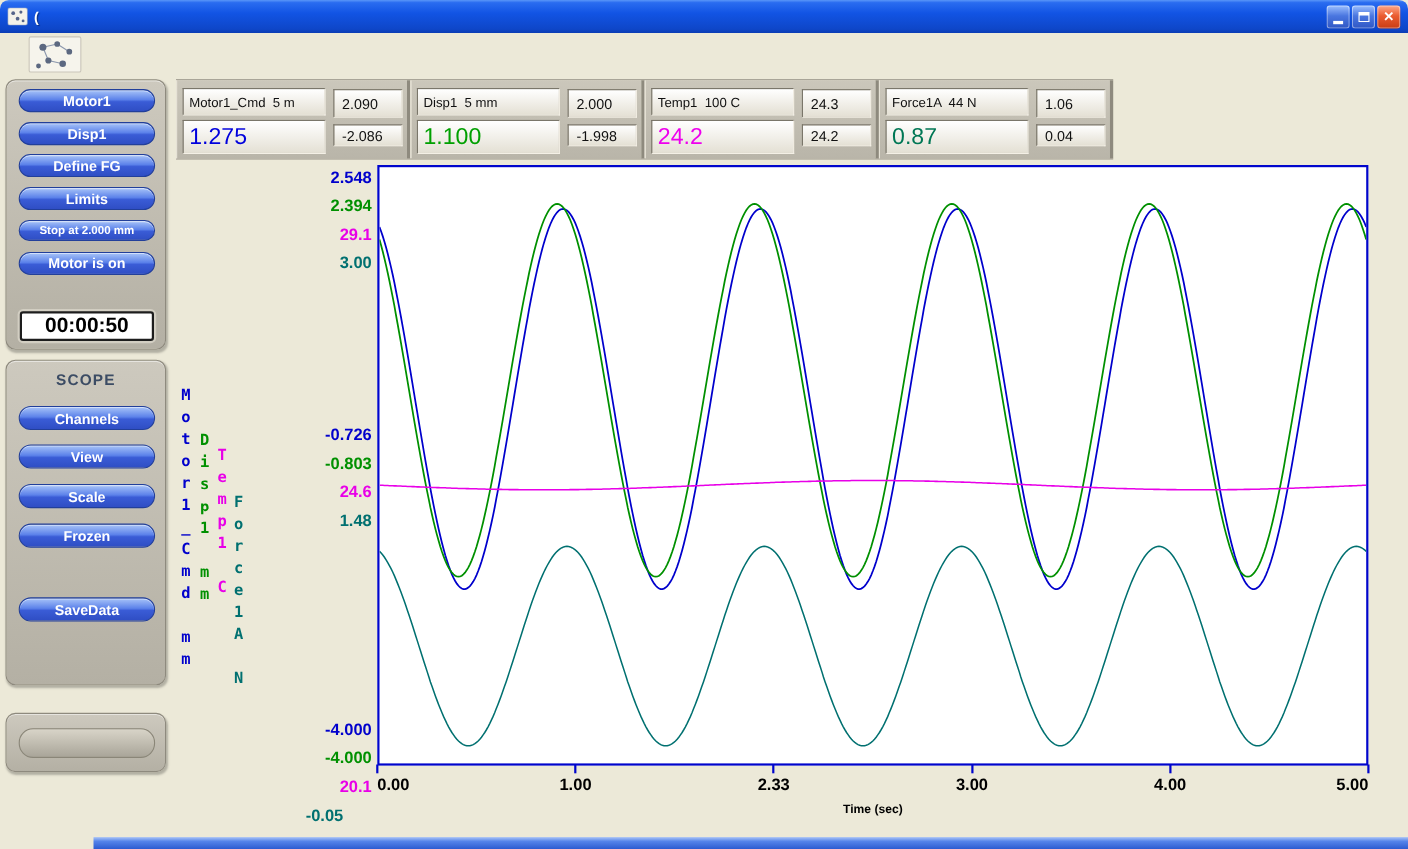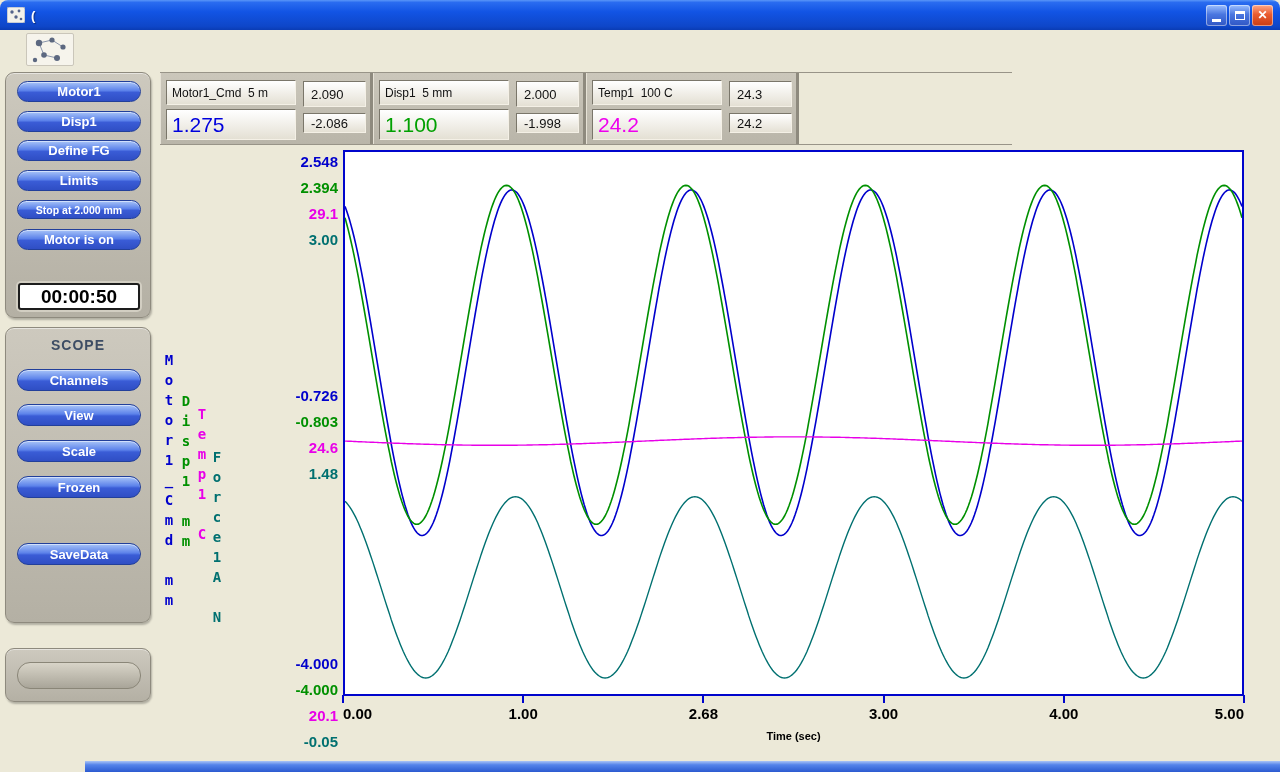--- a/index.html
+++ b/index.html
@@ -168,39 +168,45 @@
       <div class="rbox rvalue" style="color: rgb(0, 160, 0); text-align: center;">1.100</div>
       <div class="rbox rmax">2.000</div>
       <div class="rbox rmin">-1.998</div>
     </div>
     <div class="rgroup">
       <div class="rbox rname">Temp1  100 C</div>
       <div class="rbox rvalue" style="color: rgb(238, 0, 238);">24.2</div>
       <div class="rbox rmax">24.3</div>
       <div class="rbox rmin">24.2</div>
     </div>
+    <div class="rgroup">
+      <div class="rbox rname">Force1A  44 N</div>
+      <div class="rbox rvalue" style="color: rgb(0, 119, 85);">0.87</div>
+      <div class="rbox rmax">1.06</div>
+      <div class="rbox rmin">0.04</div>
+    </div>
   </div>
 
   <div class="y-cluster" style="top:149px">
     <div class="yl" style="color: rgb(0, 0, 204);">2.548</div>
     <div class="yl" style="color: rgb(0, 144, 0);">2.394</div>
     <div class="yl" style="color: rgb(232, 0, 232);">29.1</div>
     <div class="yl" style="color: rgb(0, 112, 112);">3.00</div>
   </div>
   <div class="y-cluster" style="top:383px">
     <div class="yl" style="color: rgb(0, 0, 204);">-0.726</div>
     <div class="yl" style="color: rgb(0, 144, 0);">-0.803</div>
     <div class="yl" style="color: rgb(232, 0, 232);">24.6</div>
     <div class="yl" style="color: rgb(0, 112, 112);">1.48</div>
   </div>
   <div class="y-cluster" style="top:651px">
     <div class="yl" style="color: rgb(0, 0, 204);">-4.000</div>
     <div class="yl" style="color: rgb(0, 144, 0);">-4.000</div>
     <div class="yl" style="color: rgb(232, 0, 232);">20.1</div>
-    <div class="yl" style="color: rgb(0, 112, 112);">-0.05</div>
+    <div class="yl" style="color: rgb(0, 112, 112); text-align: center;">-0.05</div>
   </div>
 
   <div class="vert" style="left: 161px; top: 352px; color: rgb(0, 0, 204);">Motor1_Cmd mm</div>
   <div class="vert" style="left: 178px; top: 393px; color: rgb(0, 144, 0);">Disp1 mm</div>
   <div class="vert" style="left: 194px; top: 406px; color: rgb(232, 0, 232);">Temp1 C</div>
   <div class="vert" style="left: 209px; top: 449px; color: rgb(0, 112, 112);">Force1A N</div>
 
   <div class="plot-wrap">
     <svg id="plot-svg" viewBox="0 0 897 542" preserveAspectRatio="none">
         <polyline points="0.0,54.4 1.5,58.4 3.0,62.9 4.5,67.8 6.0,73.1 7.5,78.7 9.0,84.8 10.5,91.1 12.0,97.8 13.5,104.8 14.9,112.1 16.4,119.7 17.9,127.5 19.4,135.5 20.9,143.8 22.4,152.2 23.9,160.8 25.4,169.5 26.9,178.4 28.4,187.3 29.9,196.3 31.4,205.3 32.9,214.4 34.4,223.4 35.9,232.4 37.4,241.3 38.9,250.2 40.4,259.0 41.9,267.6 43.4,276.0 44.9,284.3 46.3,292.4 47.8,300.3 49.3,307.9 50.8,315.2 52.3,322.3 53.8,329.1 55.3,335.5 56.8,341.6 58.3,347.3 59.8,352.7 61.3,357.6 62.8,362.2 64.3,366.3 65.8,370.1 67.3,373.4 68.8,376.2 70.3,378.6 71.8,380.5 73.3,382.0 74.8,383.0 76.2,383.5 77.7,383.5 79.2,383.1 80.7,382.2 82.2,380.8 83.7,379.0 85.2,376.7 86.7,374.0 88.2,370.8 89.7,367.1 91.2,363.1 92.7,358.6 94.2,353.7 95.7,348.4 97.2,342.7 98.7,336.7 100.2,330.4 101.7,323.7 103.2,316.7 104.7,309.4 106.1,301.8 107.6,294.0 109.1,286.0 110.6,277.7 112.1,269.3 113.6,260.7 115.1,252.0 116.6,243.1 118.1,234.2 119.6,225.2 121.1,216.2 122.6,207.1 124.1,198.1 125.6,189.1 127.1,180.1 128.6,171.3 130.1,162.5 131.6,153.9 133.1,145.4 134.6,137.2 136.0,129.1 137.5,121.2 139.0,113.6 140.5,106.2 142.0,99.2 143.5,92.4 145.0,86.0 146.5,79.9 148.0,74.2 149.5,68.8 151.0,63.9 152.5,59.3 154.0,55.1 155.5,51.4 157.0,48.1 158.5,45.3 160.0,42.9 161.5,41.0 163.0,39.5 164.4,38.5 165.9,38.0 167.4,37.9 168.9,38.4 170.4,39.3 171.9,40.6 173.4,42.5 174.9,44.8 176.4,47.5 177.9,50.7 179.4,54.4 180.9,58.4 182.4,62.9 183.9,67.8 185.4,73.1 186.9,78.7 188.4,84.8 189.9,91.1 191.4,97.8 192.9,104.8 194.3,112.1 195.8,119.7 197.3,127.5 198.8,135.5 200.3,143.8 201.8,152.2 203.3,160.8 204.8,169.5 206.3,178.4 207.8,187.3 209.3,196.3 210.8,205.3 212.3,214.4 213.8,223.4 215.3,232.4 216.8,241.3 218.3,250.2 219.8,259.0 221.3,267.6 222.8,276.0 224.3,284.3 225.7,292.4 227.2,300.3 228.7,307.9 230.2,315.2 231.7,322.3 233.2,329.1 234.7,335.5 236.2,341.6 237.7,347.3 239.2,352.7 240.7,357.6 242.2,362.2 243.7,366.3 245.2,370.1 246.7,373.4 248.2,376.2 249.7,378.6 251.2,380.5 252.7,382.0 254.2,383.0 255.6,383.5 257.1,383.5 258.6,383.1 260.1,382.2 261.6,380.8 263.1,379.0 264.6,376.7 266.1,374.0 267.6,370.8 269.1,367.1 270.6,363.1 272.1,358.6 273.6,353.7 275.1,348.4 276.6,342.7 278.1,336.7 279.6,330.4 281.1,323.7 282.6,316.7 284.1,309.4 285.5,301.8 287.0,294.0 288.5,286.0 290.0,277.7 291.5,269.3 293.0,260.7 294.5,252.0 296.0,243.1 297.5,234.2 299.0,225.2 300.5,216.2 302.0,207.1 303.5,198.1 305.0,189.1 306.5,180.1 308.0,171.3 309.5,162.5 311.0,153.9 312.5,145.4 313.9,137.2 315.4,129.1 316.9,121.2 318.4,113.6 319.9,106.2 321.4,99.2 322.9,92.4 324.4,86.0 325.9,79.9 327.4,74.2 328.9,68.8 330.4,63.9 331.9,59.3 333.4,55.1 334.9,51.4 336.4,48.1 337.9,45.3 339.4,42.9 340.9,41.0 342.4,39.5 343.9,38.5 345.3,38.0 346.8,37.9 348.3,38.4 349.8,39.3 351.3,40.6 352.8,42.5 354.3,44.8 355.8,47.5 357.3,50.7 358.8,54.4 360.3,58.4 361.8,62.9 363.3,67.8 364.8,73.1 366.3,78.7 367.8,84.8 369.3,91.1 370.8,97.8 372.3,104.8 373.8,112.1 375.2,119.7 376.7,127.5 378.2,135.5 379.7,143.8 381.2,152.2 382.7,160.8 384.2,169.5 385.7,178.4 387.2,187.3 388.7,196.3 390.2,205.3 391.7,214.4 393.2,223.4 394.7,232.4 396.2,241.3 397.7,250.2 399.2,259.0 400.7,267.6 402.2,276.0 403.6,284.3 405.1,292.4 406.6,300.3 408.1,307.9 409.6,315.2 411.1,322.3 412.6,329.1 414.1,335.5 415.6,341.6 417.1,347.3 418.6,352.7 420.1,357.6 421.6,362.2 423.1,366.3 424.6,370.1 426.1,373.4 427.6,376.2 429.1,378.6 430.6,380.5 432.1,382.0 433.6,383.0 435.0,383.5 436.5,383.5 438.0,383.1 439.5,382.2 441.0,380.8 442.5,379.0 444.0,376.7 445.5,374.0 447.0,370.8 448.5,367.1 450.0,363.1 451.5,358.6 453.0,353.7 454.5,348.4 456.0,342.7 457.5,336.7 459.0,330.4 460.5,323.7 462.0,316.7 463.4,309.4 464.9,301.8 466.4,294.0 467.9,286.0 469.4,277.7 470.9,269.3 472.4,260.7 473.9,252.0 475.4,243.1 476.9,234.2 478.4,225.2 479.9,216.2 481.4,207.1 482.9,198.1 484.4,189.1 485.9,180.1 487.4,171.3 488.9,162.5 490.4,153.9 491.9,145.4 493.4,137.2 494.8,129.1 496.3,121.2 497.8,113.6 499.3,106.2 500.8,99.2 502.3,92.4 503.8,86.0 505.3,79.9 506.8,74.2 508.3,68.8 509.8,63.9 511.3,59.3 512.8,55.1 514.3,51.4 515.8,48.1 517.3,45.3 518.8,42.9 520.3,41.0 521.8,39.5 523.3,38.5 524.7,38.0 526.2,37.9 527.7,38.4 529.2,39.3 530.7,40.6 532.2,42.5 533.7,44.8 535.2,47.5 536.7,50.7 538.2,54.4 539.7,58.4 541.2,62.9 542.7,67.8 544.2,73.1 545.7,78.7 547.2,84.8 548.7,91.1 550.2,97.8 551.7,104.8 553.1,112.1 554.6,119.7 556.1,127.5 557.6,135.5 559.1,143.8 560.6,152.2 562.1,160.8 563.6,169.5 565.1,178.4 566.6,187.3 568.1,196.3 569.6,205.3 571.1,214.4 572.6,223.4 574.1,232.4 575.6,241.3 577.1,250.2 578.6,259.0 580.1,267.6 581.6,276.0 583.0,284.3 584.5,292.4 586.0,300.3 587.5,307.9 589.0,315.2 590.5,322.3 592.0,329.1 593.5,335.5 595.0,341.6 596.5,347.3 598.0,352.7 599.5,357.6 601.0,362.2 602.5,366.3 604.0,370.1 605.5,373.4 607.0,376.2 608.5,378.6 610.0,380.5 611.5,382.0 613.0,383.0 614.4,383.5 615.9,383.5 617.4,383.1 618.9,382.2 620.4,380.8 621.9,379.0 623.4,376.7 624.9,374.0 626.4,370.8 627.9,367.1 629.4,363.1 630.9,358.6 632.4,353.7 633.9,348.4 635.4,342.7 636.9,336.7 638.4,330.4 639.9,323.7 641.4,316.7 642.9,309.4 644.3,301.8 645.8,294.0 647.3,286.0 648.8,277.7 650.3,269.3 651.8,260.7 653.3,252.0 654.8,243.1 656.3,234.2 657.8,225.2 659.3,216.2 660.8,207.1 662.3,198.1 663.8,189.1 665.3,180.1 666.8,171.3 668.3,162.5 669.8,153.9 671.3,145.4 672.8,137.2 674.2,129.1 675.7,121.2 677.2,113.6 678.7,106.2 680.2,99.2 681.7,92.4 683.2,86.0 684.7,79.9 686.2,74.2 687.7,68.8 689.2,63.9 690.7,59.3 692.2,55.1 693.7,51.4 695.2,48.1 696.7,45.3 698.2,42.9 699.7,41.0 701.2,39.5 702.6,38.5 704.1,38.0 705.6,37.9 707.1,38.4 708.6,39.3 710.1,40.6 711.6,42.5 713.1,44.8 714.6,47.5 716.1,50.7 717.6,54.4 719.1,58.4 720.6,62.9 722.1,67.8 723.6,73.1 725.1,78.7 726.6,84.8 728.1,91.1 729.6,97.8 731.1,104.8 732.5,112.1 734.0,119.7 735.5,127.5 737.0,135.5 738.5,143.8 740.0,152.2 741.5,160.8 743.0,169.5 744.5,178.4 746.0,187.3 747.5,196.3 749.0,205.3 750.5,214.4 752.0,223.4 753.5,232.4 755.0,241.3 756.5,250.2 758.0,259.0 759.5,267.6 761.0,276.0 762.5,284.3 763.9,292.4 765.4,300.3 766.9,307.9 768.4,315.2 769.9,322.3 771.4,329.1 772.9,335.5 774.4,341.6 775.9,347.3 777.4,352.7 778.9,357.6 780.4,362.2 781.9,366.3 783.4,370.1 784.9,373.4 786.4,376.2 787.9,378.6 789.4,380.5 790.9,382.0 792.4,383.0 793.8,383.5 795.3,383.5 796.8,383.1 798.3,382.2 799.8,380.8 801.3,379.0 802.8,376.7 804.3,374.0 805.8,370.8 807.3,367.1 808.8,363.1 810.3,358.6 811.8,353.7 813.3,348.4 814.8,342.7 816.3,336.7 817.8,330.4 819.3,323.7 820.8,316.7 822.3,309.4 823.7,301.8 825.2,294.0 826.7,286.0 828.2,277.7 829.7,269.3 831.2,260.7 832.7,252.0 834.2,243.1 835.7,234.2 837.2,225.2 838.7,216.2 840.2,207.1 841.7,198.1 843.2,189.1 844.7,180.1 846.2,171.3 847.7,162.5 849.2,153.9 850.7,145.4 852.1,137.2 853.6,129.1 855.1,121.2 856.6,113.6 858.1,106.2 859.6,99.2 861.1,92.4 862.6,86.0 864.1,79.9 865.6,74.2 867.1,68.8 868.6,63.9 870.1,59.3 871.6,55.1 873.1,51.4 874.6,48.1 876.1,45.3 877.6,42.9 879.1,41.0 880.6,39.5 882.0,38.5 883.5,38.0 885.0,37.9 886.5,38.4 888.0,39.3 889.5,40.6 891.0,42.5 892.5,44.8 894.0,47.5 895.5,50.7 897.0,54.4" fill="none" stroke="#0000cc" stroke-width="1.6"></polyline>
@@ -213,21 +219,21 @@
       <i class="x-tick-mark" style="left: 0%;"></i>
       <i class="x-tick-mark" style="left: 20%;"></i>
       <i class="x-tick-mark" style="left: 40%;"></i>
       <i class="x-tick-mark" style="left: 60%;"></i>
       <i class="x-tick-mark" style="left: 80%;"></i>
       <i class="x-tick-mark" style="left: 100%;"></i>
     </div>
   <div class="x-ticks" id="x-ticks">
       <span class="x-tick-label" style="left: 0%; transform: none;">0.00</span>
       <span class="x-tick-label" style="left: 20%; transform: translateX(-50%);">1.00</span>
-      <span class="x-tick-label" style="left: 40%; transform: translateX(-50%);">2.68</span>
+      <span class="x-tick-label" style="left: 40%; transform: translateX(-50%);">2.33</span>
       <span class="x-tick-label" style="left: 60%; transform: translateX(-50%);">3.00</span>
       <span class="x-tick-label" style="left: 80%; transform: translateX(-50%);">4.00</span>
       <span class="x-tick-label" style="left: 100%; transform: translateX(-100%);">5.00</span>
     </div>
   <div class="time-label">Time (sec)</div>
 
   <div class="taskbar"></div>
 </div>
 
 </body></html>

